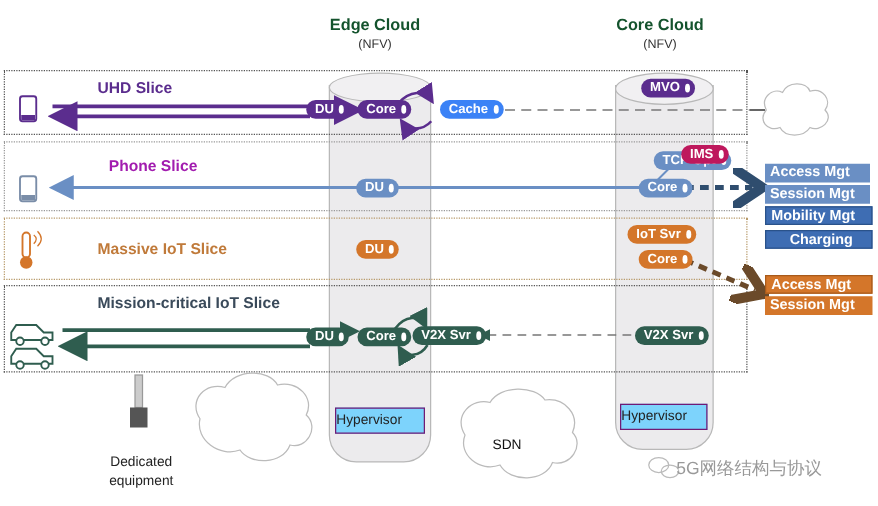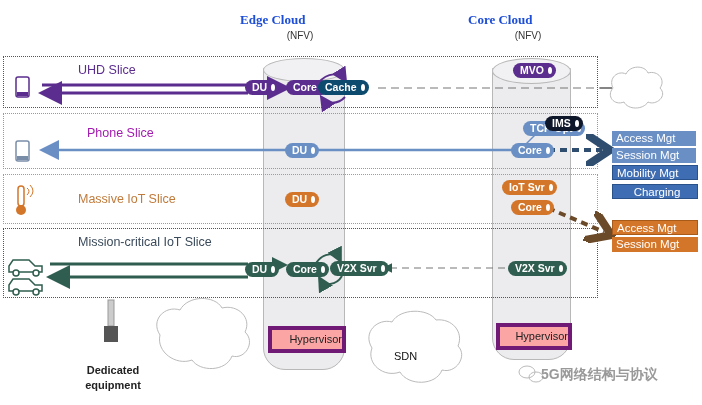--- a/index.html
+++ b/index.html
@@ -1,33 +1,33 @@
 <!DOCTYPE html>
 <html><head>
 <meta charset="utf-8">
 <style>
   html, body { margin: 0; padding: 0; background: #ffffff; }
   body { width: 702px; height: 405px; position: relative; overflow: hidden;
          font-family: "Liberation Sans", sans-serif; }
-  .abs { position: absolute; font-weight: bold; }
-  .hdr { font-weight: bold; font-size: 13px; color: #1d4ed8; width: 120px; font-family: Liberation Serif, serif; }
+  .abs { position: absolute; }
+  .hdr { font-weight: bold; font-size: 13px; color: #14532d; text-align: center; width: 120px; }
   .hdr-sub { font-weight: normal; font-size: 10px; color: #333; text-align: center; width: 120px; }
   .cyl { position: absolute; background: #ecebed; border: 1px solid #b8b8b8; }
   .cyl-top { position: absolute; border: 1px solid #b8b8b8; border-radius: 50%; background: #f1f0f2; }
   .slice { position: absolute; border: 1px dotted #555; box-sizing: border-box; }
-  .slice-title { position: absolute; font-weight: normal; font-size: 12.5px; }
+  .slice-title { position: absolute; font-weight: bold; font-size: 12.5px; }
   .pill { position: absolute; height: 15px; line-height: 15px; border-radius: 8px;
           color: #fff; font-size: 10.5px; font-weight: bold; padding: 0 12px 0 7px;
           white-space: nowrap; box-sizing: border-box; }
   .pill::after { content: ""; position: absolute; right: 4px; top: 4px; width: 4px; height: 7px;
                  border-radius: 50%; background: #fff; }
-  .fn { position: absolute; height: 15px; line-height: 15px; font-size: 11.5px; font-weight: normal;
+  .fn { position: absolute; height: 15px; line-height: 15px; font-size: 11.5px; font-weight: bold;
         color: #fff; padding-left: 4px; box-sizing: border-box; }
-  .hyp { position: absolute; background: #fca5a5; border: 4px solid #701a75; font-size: 11px;
-         color: #222; text-align: right; line-height: 18px; height: 19px; }
+  .hyp { position: absolute; background: #7dd3fc; border: 1px solid #701a75; font-size: 11px;
+         color: #222; text-align: left; line-height: 18px; height: 19px; }
   svg.overlay { position: absolute; left: 0; top: 0; }
 </style>
 </head>
 <body>
 
 <div class="abs hdr" style="left:240px;top:12px;">Edge Cloud</div>
 <div class="abs hdr-sub" style="left:240px;top:30px;">(NFV)</div>
 <div class="abs hdr" style="left:468px;top:12px;">Core Cloud</div>
 <div class="abs hdr-sub" style="left:468px;top:30px;">(NFV)</div>
 
@@ -134,26 +134,26 @@
   </g>
 
   <g fill="none" stroke="#bbb" stroke-width="1">
     <ellipse cx="527" cy="372" rx="8" ry="6"></ellipse>
       <ellipse cx="536" cy="377" rx="7" ry="5"></ellipse>
   </g>
 </svg>
 
 <div class="pill" style="left:245px;top:80px;background:#5b2d8e;">DU</div>
 <div class="pill" style="left:286px;top:80px;background:#5b2d8e;">Core</div>
-<div class="pill" style="left:318px;top:80px;background:#0c4a6e;">Cache</div>
+<div class="pill" style="left:352px;top:80px;background:#3b82f6;">Cache</div>
 <div class="pill" style="left:513px;top:63px;background:#5b2d8e;">MVO</div>
 
 <div class="pill" style="left:285px;top:143px;background:#6a8fc4;">DU</div>
 <div class="pill" style="left:479px;top:121px;background:#6a8fc4;margin-left:44px;">TCP-Opt</div>
-<div class="pill" style="left:545px;top:116px;background:#0f172a;">IMS</div>
+<div class="pill" style="left:545px;top:116px;background:#be185d;">IMS</div>
 <div class="pill" style="left:511px;top:143px;background:#6a8fc4;">Core</div>
 
 <div class="pill" style="left:285px;top:192px;background:#d4762a;">DU</div>
 <div class="pill" style="left:502px;top:180px;background:#d4762a;">IoT Svr</div>
 <div class="pill" style="left:511px;top:200px;background:#d4762a;">Core</div>
 
 <div class="pill" style="left:245px;top:262px;background:#2f5d4f;">DU</div>
 <div class="pill" style="left:286px;top:262px;background:#2f5d4f;">Core</div>
 <div class="pill" style="left:330px;top:261px;background:#2f5d4f;">V2X Svr</div>
 <div class="pill" style="left:508px;top:261px;background:#2f5d4f;">V2X Svr</div>

